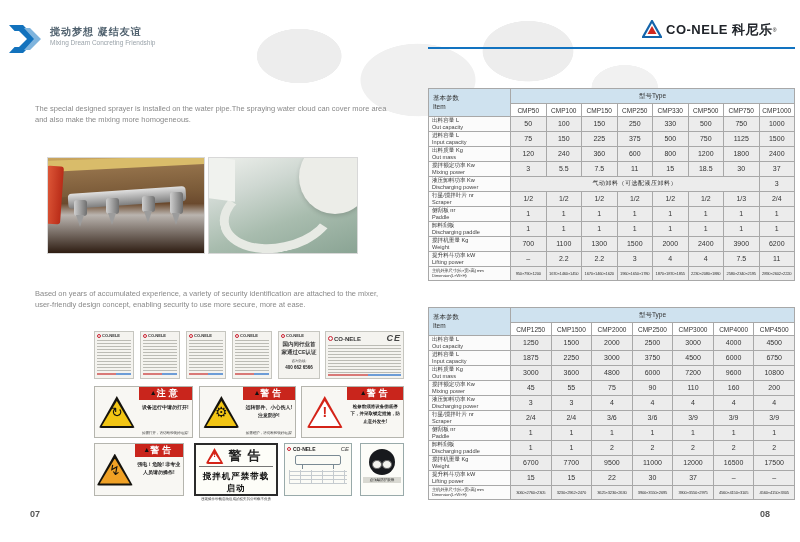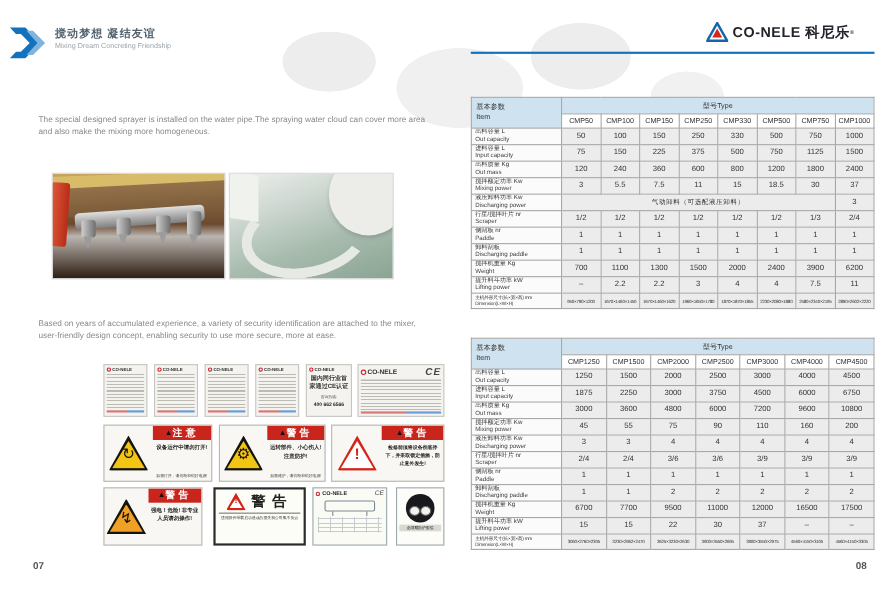--- a/index.html
+++ b/index.html
@@ -269,20 +269,21 @@
         <div class="w-body">强电！危险! 非专业人员请勿操作!</div>
       </div>
     </div>
     <div class="warn-e" style="left:100px;top:112px;width:84px;height:53px">
       <div class="we-head">
         <div class="tri red">
             <span class="g">!</span>
           </div>
         <span class="we-title">警告</span>
       </div>
+      <div class="we-main">搅拌机严禁带载启动</div>
       <div class="we-sub">违规操作带载启动造成的损失我公司概不负责</div>
     </div>
     <div class="nameplate" style="left:190px;top:112px;width:68px;height:53px">
       <div class="np-head">
         <span class="ldot"></span>
         <span class="np-brand">CO-NELE</span>
         <span class="np-ce">CE</span>
       </div>
       <div class="np-mixer"></div>
       <div class="np-grid"></div>
@@ -569,15 +570,15 @@
           <td>3060×2760×2305</td>
           <td>3230×2962×2470</td>
           <td>3625×3230×2630</td>
           <td>3900×3550×2695</td>
           <td>3900×3550×2975</td>
           <td>4560×4150×3105</td>
           <td>4560×4150×3305</td>
         </tr>
       </tbody>
     </table>
-  <div class="pageno" style="left:778px">08</div>
+  <div class="pageno" style="left:760px">08</div>
 
 </div>
 
 </body></html>

